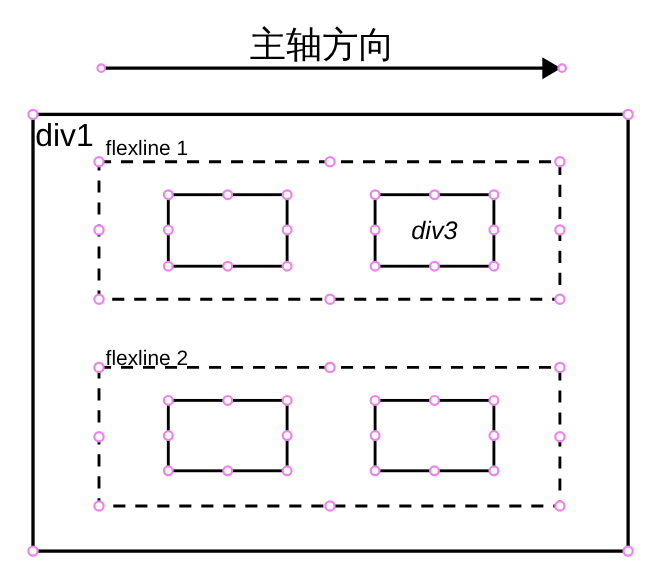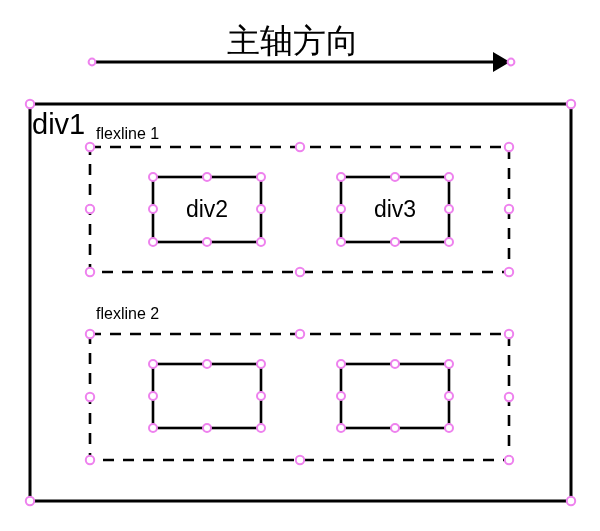--- a/index.html
+++ b/index.html
@@ -34,31 +34,31 @@
     letter-spacing: 0px;
     left: 227px;
     top: 24px;
   }
   .container-label {
     font-size: 29px;
     left: 32px;
     top: 110px;
   }
   .flexline-label {
-    font-size: 16px;
+    font-size: 19px;
     left: 96px;
   }
   .flexline-label.l1 { top: 126px; }
-  .flexline-label.l2 { top: 306px; }
+  .flexline-label.l2 { top: 317px; }
   .item-label {
     font-size: 23px;
     text-align: center;
   }
   .item-label.i2 { left: 153px; top: 198px; width: 108px; }
-  .item-label.i3 { left: 341px; top: 198px; width: 108px; }
+  .item-label.i3 { left: 341px; top: 198px; width: 108px; font-style: italic; }
   .item-label.i4 { left: 153px; top: 384px; width: 108px; }
   .item-label.i5 { left: 341px; top: 384px; width: 108px; }
 </style>
 </head>
 <body>
 
 <div id="canvas">
 
   <svg id="svg-layer" viewBox="0 0 600 531" xmlns="http://www.w3.org/2000/svg">
 
@@ -151,19 +151,18 @@
   </svg>
 
   <div class="lbl axis-title">主轴方向</div>
 
   <div class="lbl container-label">div1</div>
 
   <div class="lbl flexline-label l1">flexline 1</div>
 
   <div class="lbl flexline-label l2">flexline 2</div>
 
-  <div class="lbl item-label i2">div2</div>
 
   <div class="lbl item-label i3">div3</div>
 
 
 
 </div>
 
 </body></html>

